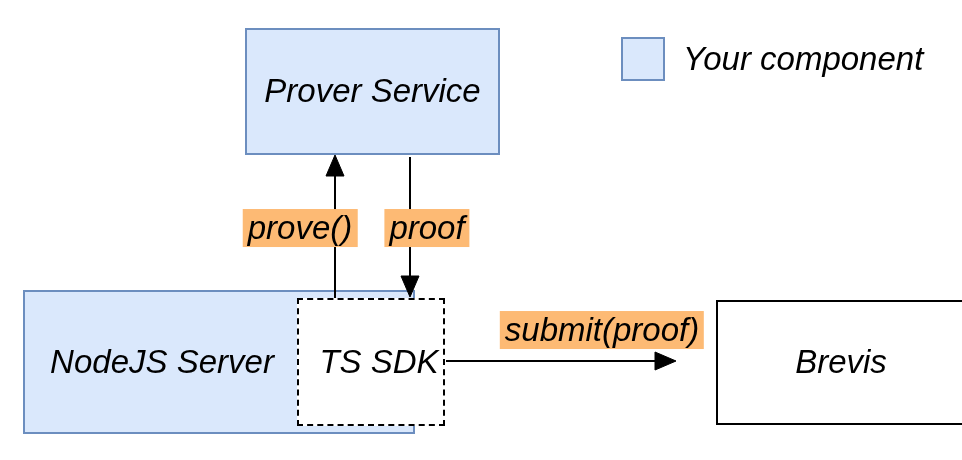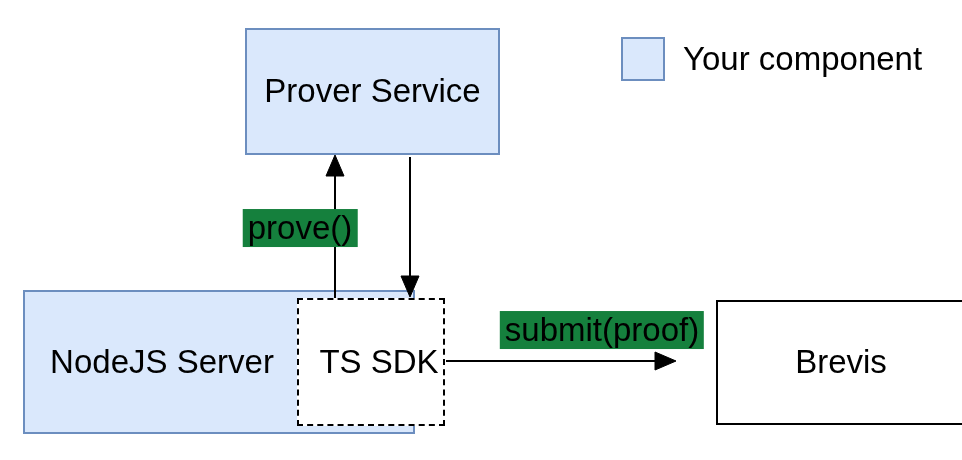--- a/index.html
+++ b/index.html
@@ -8,20 +8,21 @@
     background: #ffffff;
   }
   #canvas {
     position: relative;
     width: 962px;
     height: 460px;
     background: #ffffff;
     font-family: "Liberation Sans", "DejaVu Sans", sans-serif;
     color: #000000;
     overflow: hidden;
+    font-style: italic;
   }
   .node {
     position: absolute;
     box-sizing: border-box;
     display: flex;
     align-items: center;
     justify-content: center;
     font-size: 33px;
     line-height: 1.1;
     text-align: center;
@@ -56,21 +57,21 @@
   }
   #arrow-layer {
     position: absolute;
     left: 0; top: 0;
     width: 962px; height: 460px;
     pointer-events: none;
   }
   .edge-label {
     position: absolute;
     transform: translate(-50%, -50%);
-    background: #15803d;
+    background: #fdba74;
     padding: 0 5px;
     font-size: 33px;
     line-height: 1.15;
     white-space: nowrap;
   }
   #label-prove  { left: 300px; top: 228px; }
   #label-proof  { left: 427px; top: 228px; }
   #label-submit { left: 558px; top: 330px; margin-left: 44px; }
   #legend {
     position: absolute;
@@ -126,20 +127,21 @@
     </g>
 
     <g>
       <line x1="446" y1="361" x2="656" y2="361" stroke="#000000" stroke-width="2"></line>
       <polygon points="676,361 655,352 655,370" fill="#000000" stroke="#000000"></polygon>
     </g>
   </svg>
 
   <div id="label-prove" class="edge-label">prove()</div>
 
+  <div id="label-proof" class="edge-label">proof</div>
 
   <div id="label-submit" class="edge-label">submit(proof)</div>
 
   <div id="legend">
     <span id="legend-swatch"></span>
     <span id="legend-label">Your component</span>
   </div>
 
 </div>
 

